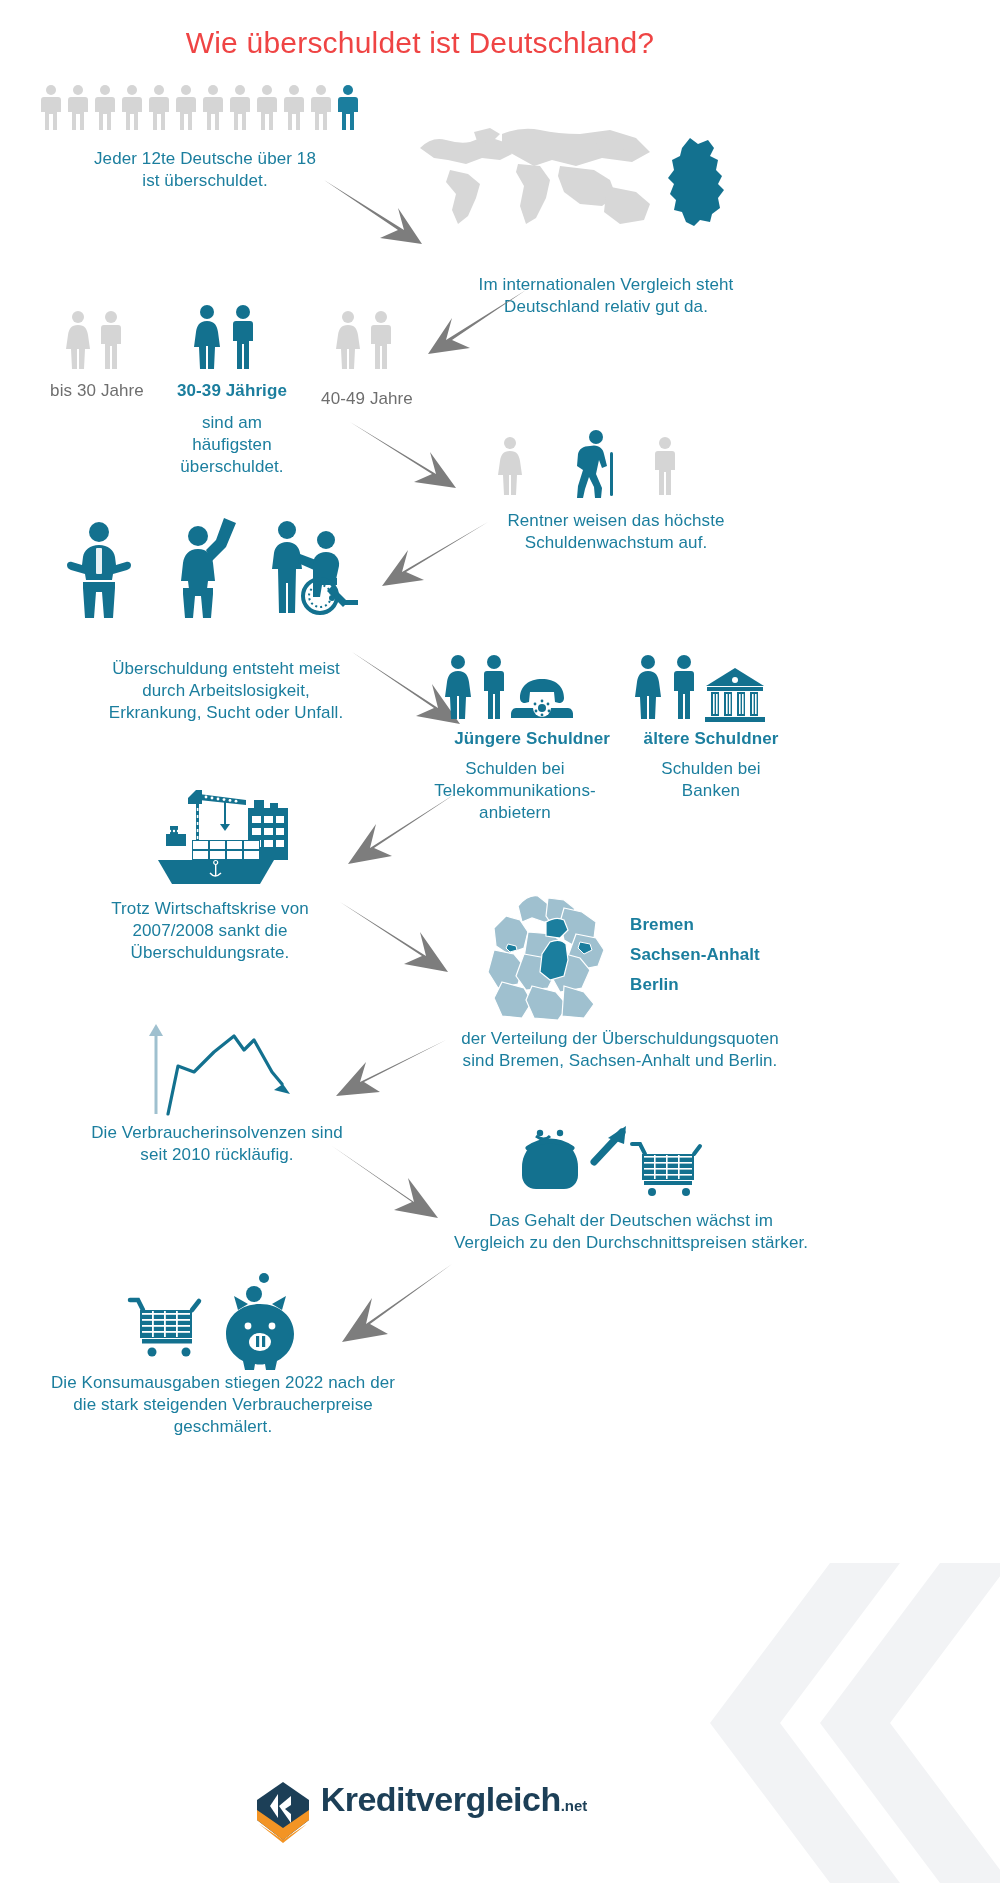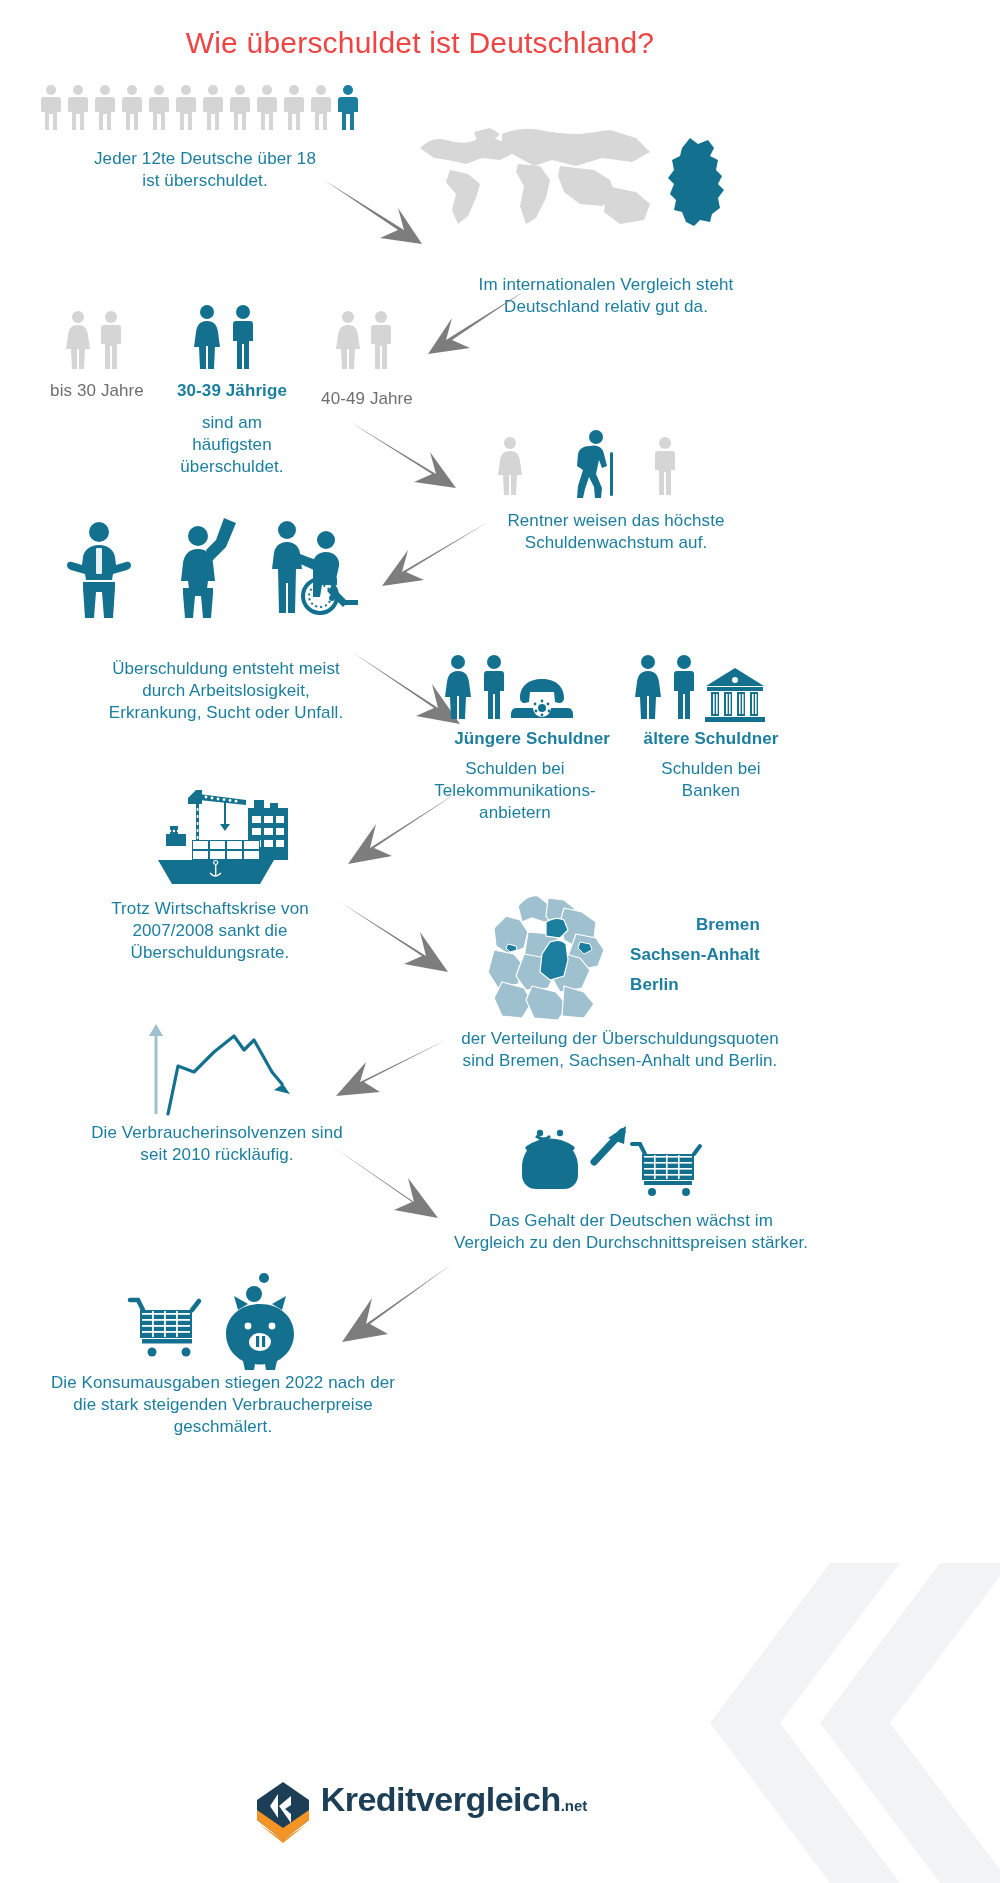--- a/index.html
+++ b/index.html
@@ -455,21 +455,21 @@
         <path d="M88 96 l20 6 10 12-10 14-22-2z"></path>
       </g>
       <path d="M74 52 q10-4 16 2 l2 16-4 16-14 4-10-8 2-18z" fill="#1b7e9e" stroke="#ffffff" stroke-width="1.2"></path>
       <path d="M70 32 q10-6 18-2 l4 10-8 8-14-2z" fill="#1b7e9e" stroke="#ffffff" stroke-width="1.2"></path>
       <path d="M104 52 l10 2 2 6-8 4-6-6z" fill="#1b7e9e" stroke="#ffffff" stroke-width="1"></path>
       <path d="M32 54 l8 2 1 4-7 2-4-4z" fill="#1b7e9e" stroke="#ffffff" stroke-width="1"></path>
     </svg>
   </div>
 
   <div class="abs" style="left:630px;top:910px;">
-    <div class="txt bold" style="text-align:right;line-height:30px;font-size:17px;">Bremen</div>
+    <div class="txt bold" style="text-align:left;line-height:30px;font-size:17px;">Bremen</div>
     <div class="txt bold" style="text-align:left;line-height:30px;font-size:17px;">Sachsen-Anhalt</div>
     <div class="txt bold" style="text-align:left;line-height:30px;font-size:17px;">Berlin</div>
   </div>
 
   <div class="abs txt" style="left:414px;top:1028px;width:412px;">
     <div>der Verteilung der Überschuldungsquoten</div>
     <div>sind Bremen, Sachsen-Anhalt und Berlin.</div>
   </div>
 
   <div class="abs" style="left:324px;top:1038px;">

